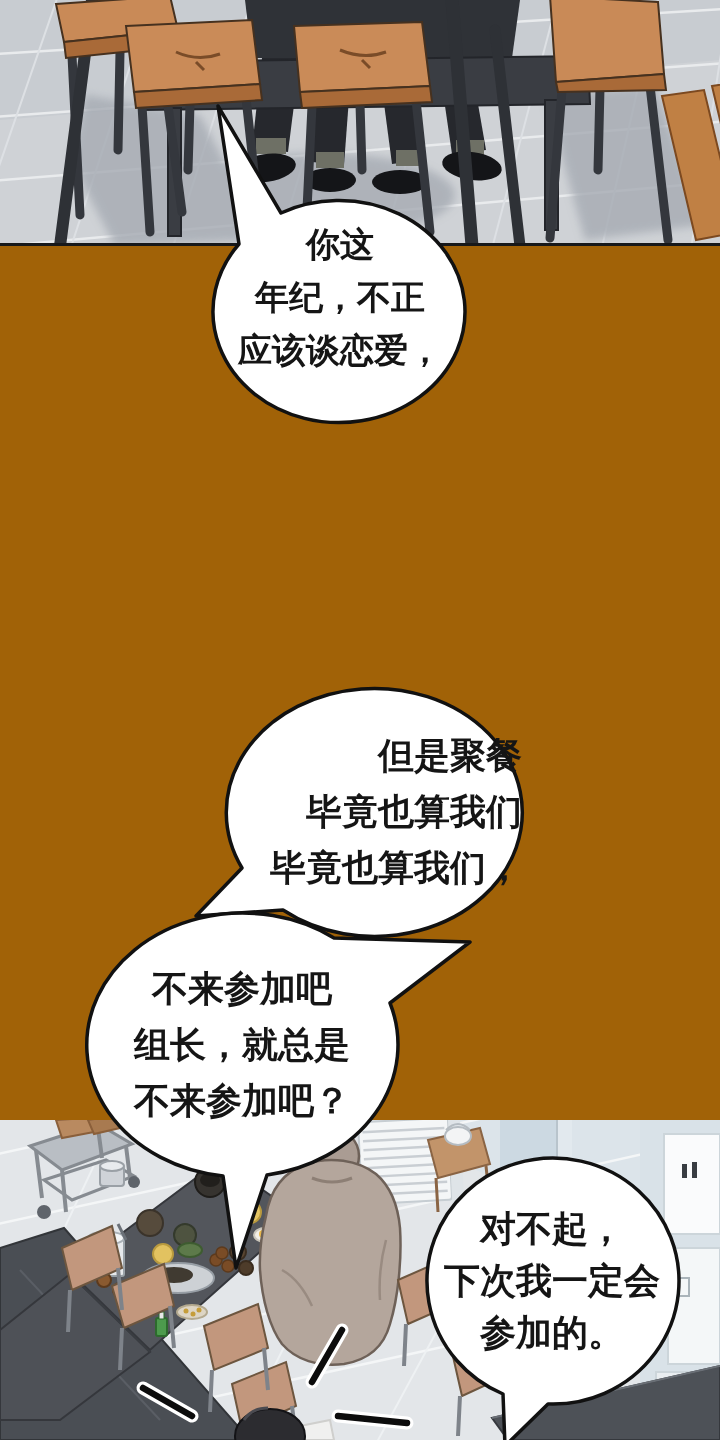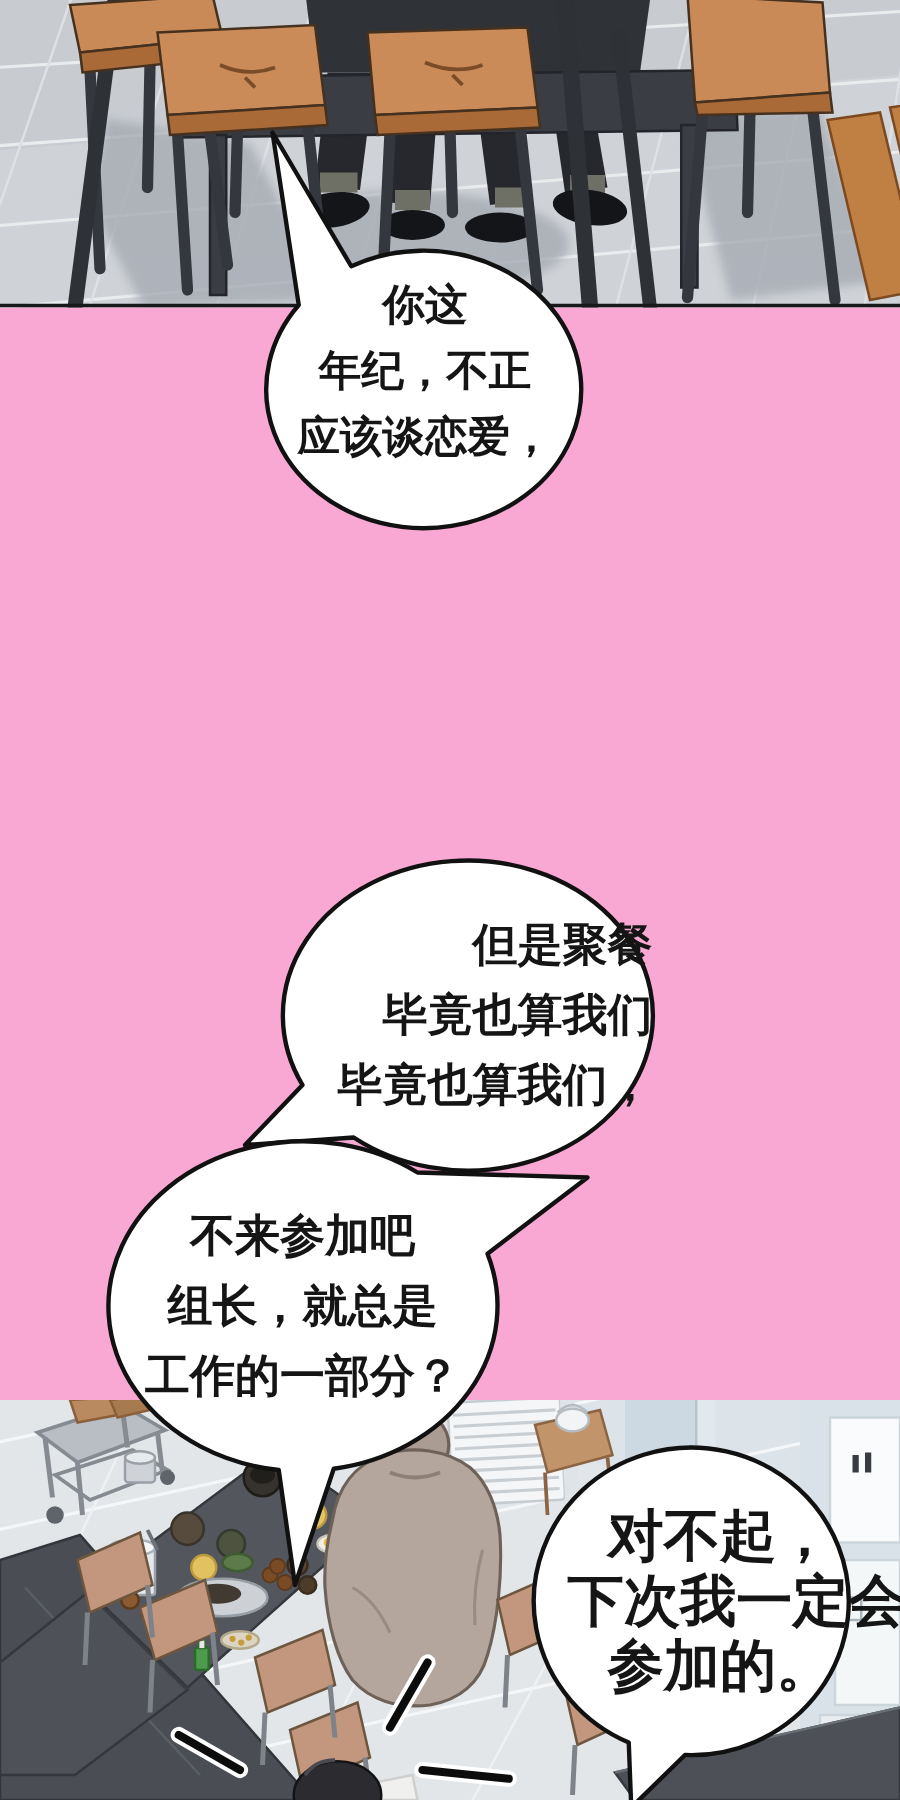--- a/index.html
+++ b/index.html
@@ -1,27 +1,27 @@
 <!DOCTYPE html>
 <html><head>
 <meta charset="utf-8">
 <style>
   html,body{margin:0;padding:0;background:#ffffff;}
-  .page{position:relative;width:720px;height:1440px;background:#f9a8d4;overflow:hidden;
+  .page{position:relative;width:720px;height:1440px;background:#a16207;overflow:hidden;
         font-family:"Liberation Sans","DejaVu Sans",sans-serif;}
   .panel{position:absolute;left:0;width:720px;z-index:1;}
   #panel-top{top:0;height:246px;}
   #panel-bottom{top:1120px;height:320px;}
   #bubble-layer{position:absolute;left:0;top:0;width:720px;height:1440px;z-index:5;pointer-events:none;}
   .bubble-text{position:absolute;z-index:6;text-align:center;font-weight:bold;color:#151515;}
   .bubble-text div{white-space:nowrap;}
   #bt1{left:213px;top:218px;width:254px;font-size:34px;line-height:53px;}
   #bt2{left:226px;top:728px;width:296px;font-size:36px;line-height:56px;text-align:right;}
   #bt3{left:92px;top:961px;width:300px;font-size:36px;line-height:56px;}
-  #bt4{left:454px;top:1203px;width:244px;font-size:45px;line-height:52px;}
+  #bt4{left:430px;top:1203px;width:244px;font-size:36px;line-height:52px;}
 </style>
 </head>
 <body>
 
 <div class="page">
 
   <div class="panel" id="panel-top">
     <svg width="720" height="246" viewBox="0 0 720 246">
       <defs>
         <filter id="soft">
@@ -251,21 +251,21 @@
     <div>应该谈恋爱，</div>
   </div>
   <div class="bubble-text" id="bt2">
     <div>但是聚餐</div>
     <div>毕竟也算我们</div>
     <div>毕竟也算我们，</div>
   </div>
   <div class="bubble-text" id="bt3">
     <div>不来参加吧</div>
     <div>组长，就总是</div>
-    <div>工作的一部分？</div>
+    <div>不来参加吧？</div>
   </div>
   <div class="bubble-text" id="bt4">
     <div>对不起，</div>
     <div>下次我一定会</div>
     <div>参加的。</div>
   </div>
 
 </div>
 
 </body></html>

